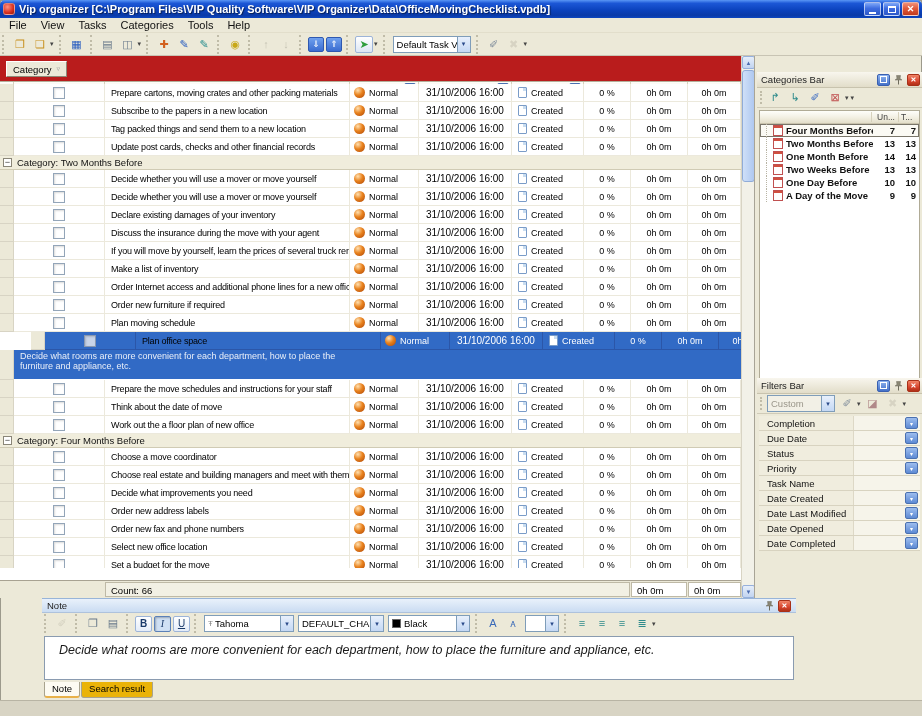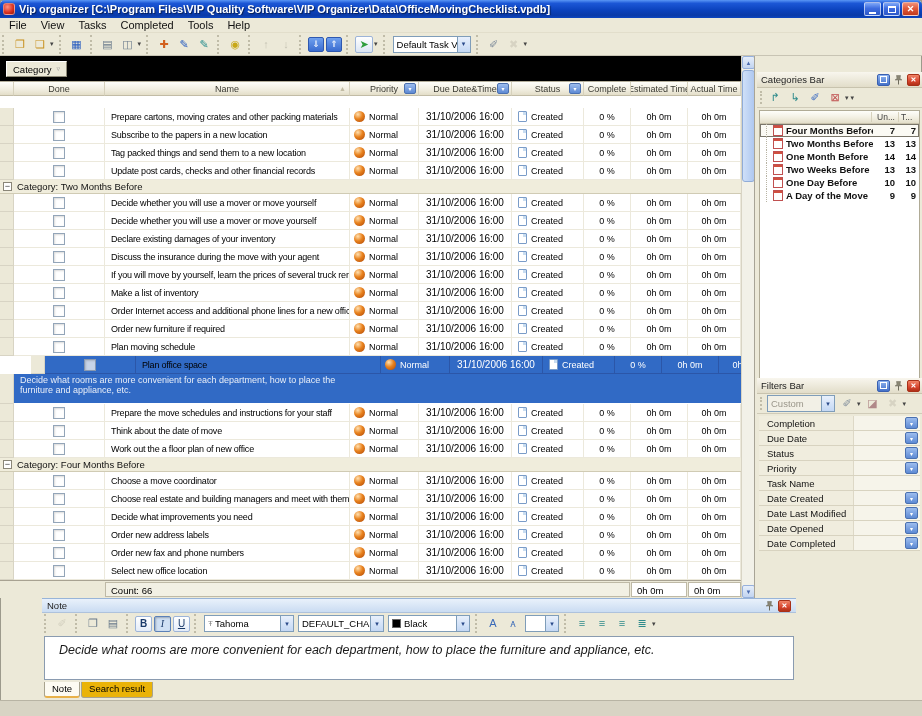--- a/index.html
+++ b/index.html
@@ -49,33 +49,33 @@
   .combo .cv{overflow:hidden;white-space:nowrap;flex:1;text-align:left;}
   .combo .carrow{width:13px;height:100%;display:flex;align-items:center;justify-content:center;flex:none;
     background:linear-gradient(#E8F0FC,#C4D8F4);border-left:1px solid #7F9DB9;color:#2A4A8A;font-size:7px;}
   .combo.disabled{background:#F2F0E6;}
   .combo.disabled .cv{color:#9A968A;}
   .swatch{width:9px;height:9px;background:#000;border:1px solid #666;margin-right:3px;flex:none;}
   .tt-prefix{color:#888;font-size:8px;margin-right:2px;flex:none;}
 
   
   .grid{position:absolute;left:0;top:56px;width:754px;height:542px;background:#FFF;}
-  .groupband{position:absolute;left:0;top:0;width:754px;height:26px;background:#000000;border-bottom:1px solid #B4AF9C;}
+  .groupband{position:absolute;left:0;top:0;width:754px;height:26px;background:#b91c1c;border-bottom:1px solid #B4AF9C;}
   .groupbtn{position:absolute;left:6px;top:5px;height:16px;padding:1px 6px;background:var(--panel-bg);
     border:1px solid;border-color:#FFF #8E8A78 #8E8A78 #FFF;font-size:9.5px;display:flex;align-items:center;gap:5px;cursor:pointer;}
   .gtri{color:#999;font-size:7px;}
   .ghead{position:absolute;left:0;top:26px;width:741px;display:grid;grid-template-columns:var(--cols);height:14px;}
   .gh{position:relative;display:flex;align-items:center;justify-content:center;font-size:9px;color:#3A3A32;
     background:linear-gradient(180deg,#FEFEFA,#F2EFE2 55%,#E3DEC9);border-right:1px solid #D6D1BC;
     border-bottom:1px solid #C2BCA6;overflow:hidden;white-space:nowrap;cursor:pointer;}
   .sorttri{position:absolute;right:3px;color:#C2BCA4;font-size:7px;}
   .hfa{position:absolute;right:2px;top:1px;width:12px;height:11px;border-radius:2px;flex:none;
     background:linear-gradient(#9CBCEE,#5E8AD4);border:1px solid #4A70B0;color:#FFF;font-size:6px;
     display:flex;align-items:center;justify-content:center;cursor:pointer;}
-  .gbody{position:absolute;left:0;top:52px;width:741px;height:484px;overflow:hidden;}
+  .gbody{position:absolute;left:0;top:28px;width:741px;height:484px;overflow:hidden;}
   .grow{display:grid;grid-template-columns:var(--cols);height:18px;background:#FFF;}
   .grow>div{border-right:1px solid #ECE9DC;border-bottom:1px solid #ECE9DC;display:flex;align-items:center;overflow:hidden;}
   .c-ind{background:var(--panel-bg);border-right:1px solid #D8D4C4 !important;border-bottom:1px solid #D8D4C4 !important;}
   .c-done{justify-content:center;}
   .cb{width:12px;height:12px;background:#FFF;border:1px solid #93A5B8;box-shadow:inset 1px 1px 2px rgba(0,0,0,.15);cursor:pointer;}
   .c-name{padding-left:6px;font-size:9px;letter-spacing:-0.2px;color:#000;white-space:nowrap;}
   .c-pri{padding-left:4px;gap:4px;font-size:9px;}
   .sphere{width:11px;height:11px;border-radius:50%;flex:none;
     background:radial-gradient(circle at 35% 30%,#FFE0B0,var(--priority-orange) 45%,#C86010 75%,#A04A00);}
   .c-due{justify-content:center;font-size:10px;}
@@ -186,21 +186,21 @@
           <span class="maxbox"></span>
         </span>
       <span class="win-btn closeb">✕</span>
     </span>
   </div>
 
   <div class="menubar" id="menubar">
       <span class="menu-item">File</span>
       <span class="menu-item">View</span>
       <span class="menu-item">Tasks</span>
-      <span class="menu-item">Completed</span>
+      <span class="menu-item">Categories</span>
       <span class="menu-item">Tools</span>
       <span class="menu-item">Help</span>
     </div>
   <div class="toolbar" id="main-toolbar">
       <span class="tb-group">
         <span class="ticon">
           <span class="glyph" style="color: rgb(200, 144, 32);">❐</span>
         </span>
         <span class="ticon">
           <span class="glyph" style="color: rgb(200, 144, 32);">❏</span>

